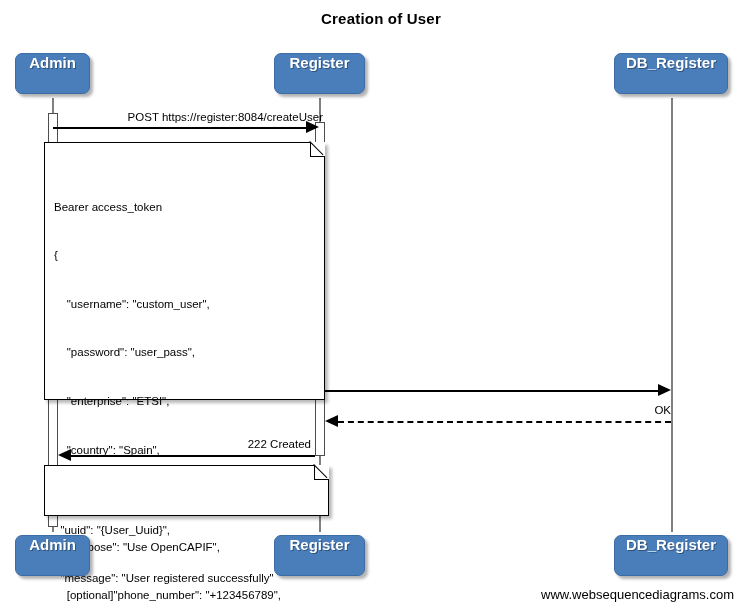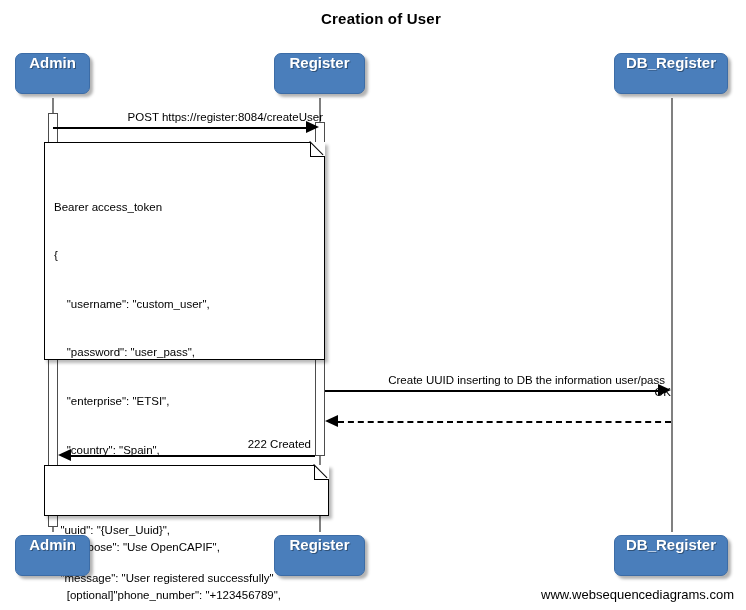--- a/index.html
+++ b/index.html
@@ -163,41 +163,40 @@
     <span>Register</span>
   </div>
   <div class="actor-box" style="left:614px; top:53px; width:114px; height:41px;">
     <span>DB_Register</span>
   </div>
 
   <div class="msg-label" style="left:53px; top:111px; width:270px;">POST https://register:8084/createUser</div>
   <div class="msg-line" style="left:53px; top:127px; width:258px;"></div>
   <div class="arrow-head right" style="left:306px; top:121px;"></div>
 
-  <div class="note" style="left:44px; top:142px; width:281px; height:218px;">
+  <div class="note" style="left:44px; top:142px; width:281px; height:258px;">
     <span class="fold"></span>
     <span class="note-line">Bearer access_token</span>
     <span class="note-line">{</span>
     <span class="note-line">    "username": "custom_user",</span>
     <span class="note-line">    "password": "user_pass",</span>
     <span class="note-line">    "enterprise": "ETSI",</span>
     <span class="note-line">    "country": "Spain",</span>
     <span class="note-line">    "email": "example@gmail.com",</span>
     <span class="note-line">    "purpose": "Use OpenCAPIF",</span>
     <span class="note-line">    [optional]"phone_number": "+123456789",</span>
     
     
     
   </div>
 
-  <div class="msg-label" style="left:325px; top:374px; width:340px;">Create UUID inserting to DB the information user/pass</div>
   <div class="msg-line" style="left:325px; top:390px; width:334px;"></div>
   <div class="arrow-head right" style="left:658px; top:384px;"></div>
 
-  <div class="msg-label" style="left:325px; top:386px; width:346px;">OK</div>
+  <div class="msg-label" style="left:325px; top:404px; width:346px;">OK</div>
   <div class="msg-line dashed" style="left:338px; top:421px; width:333px;"></div>
   <div class="arrow-head left" style="left:325px; top:415px;"></div>
 
   <div class="msg-label" style="left:58px; top:438px; width:253px;">222 Created</div>
   <div class="msg-line" style="left:71px; top:455px; width:244px;"></div>
   <div class="arrow-head left" style="left:58px; top:449px;"></div>
 
   <div class="note" style="left:44px; top:465px; width:285px; height:51px;">
     <span class="fold"></span>
     <span class="note-line">  "uuid": "{User_Uuid}",</span>

